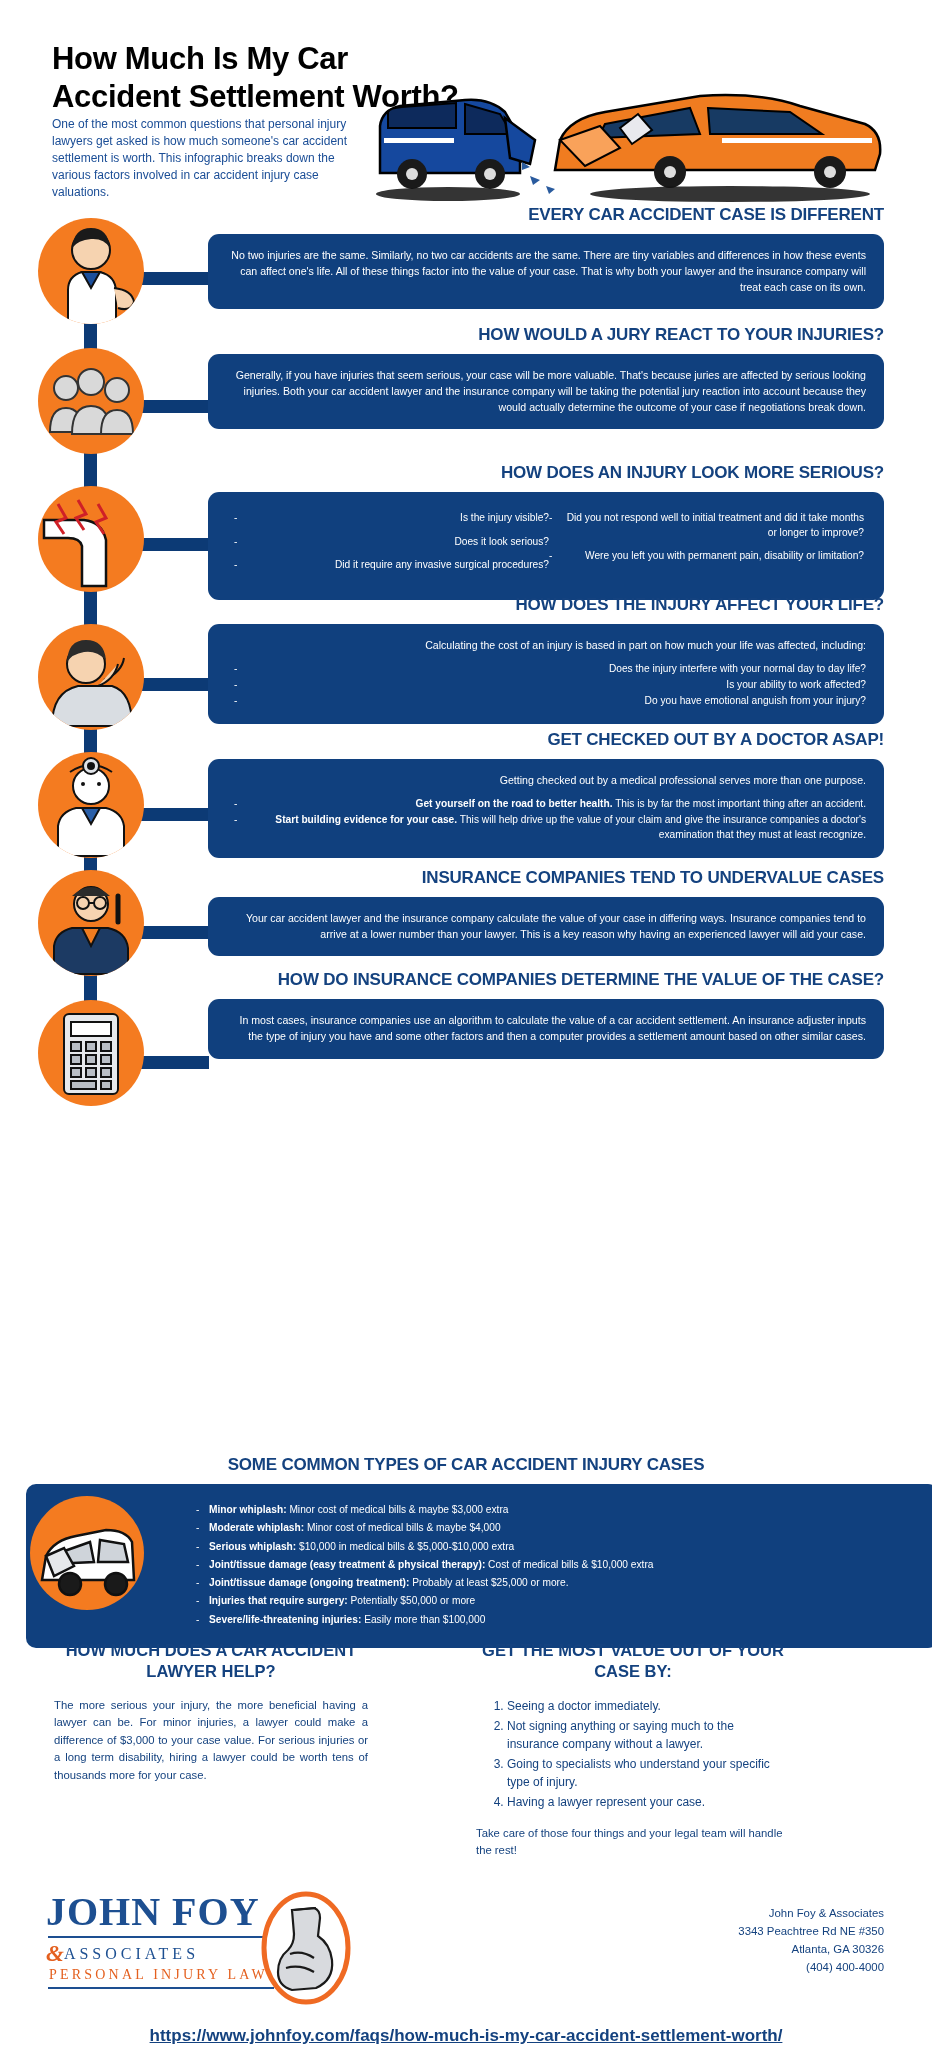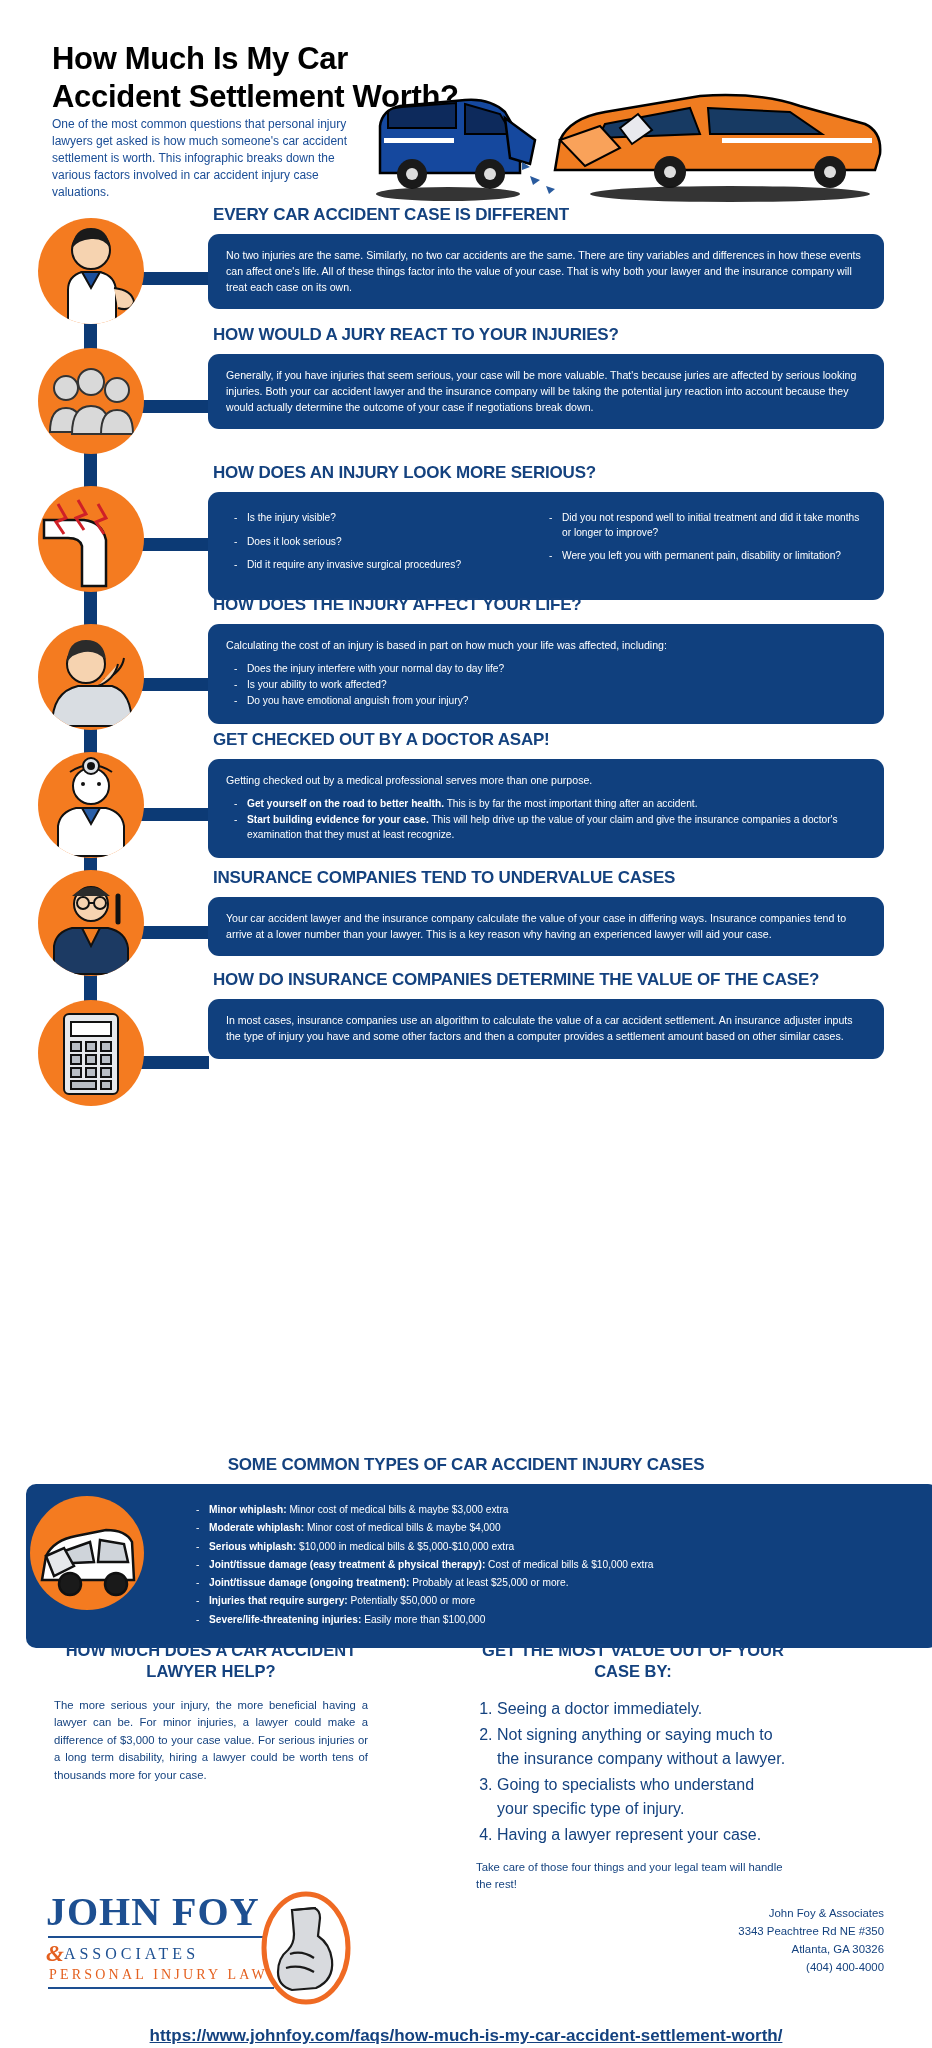--- a/index.html
+++ b/index.html
@@ -34,21 +34,21 @@
   }
 
   
   .circle{
     position:absolute;left:38px;width:106px;height:106px;border-radius:50%;
     background:#f47b20;overflow:hidden;
   }
   .circle svg{display:block;width:106px;height:106px;}
 
   
-  .section{position:absolute;left:208px;width:676px;}
+  .section{position:absolute;left:208px;width:676px;text-align:right;}
   .sec-head{
     font-size:17px;font-weight:bold;color:#14427f;letter-spacing:-0.2px;
     margin:0 0 9px 5px;line-height:1.16;text-transform:uppercase;
   }
   .card{
     background:#10407e;border-radius:11px;color:#fff;
     padding:13px 18px 14px 18px;font-size:10.6px;line-height:1.52;
   }
   .card p{margin:0;}
   .card .lead{margin:0 0 8px 0;}
@@ -81,21 +81,21 @@
 
   
   .bottom{position:absolute;top:1640px;left:0;width:844px;display:flex;}
   .bcol{width:466px;padding:0 54px;box-sizing:border-box;}
   .bcol h3{
     text-align:center;font-size:16.5px;font-weight:bold;color:#14427f;
     margin:0 0 14px 0;line-height:1.3;text-transform:uppercase;
   }
   .bcol p{font-size:11.3px;line-height:1.55;color:#14427f;margin:0 0 10px 0;}
   .just{text-align:justify;}
-  ol.nlist{margin:4px;padding-left:17px;font-size:16px;line-height:1.5;color:#14427f;}
+  ol.nlist{margin:14px;padding-left:17px;font-size:12px;line-height:1.5;color:#14427f;}
   ol.nlist li{margin-bottom:2px;}
 
   
   .footer{position:absolute;top:1880px;left:0;width:932px;height:168px;}
   .logo{position:absolute;left:46px;top:12px;width:360px;}
   .logo-main{
     font-family:"Liberation Serif", serif;font-size:40px;font-weight:bold;
     color:#1d4f91;letter-spacing:1px;line-height:1;
   }
   .logo-amp{

